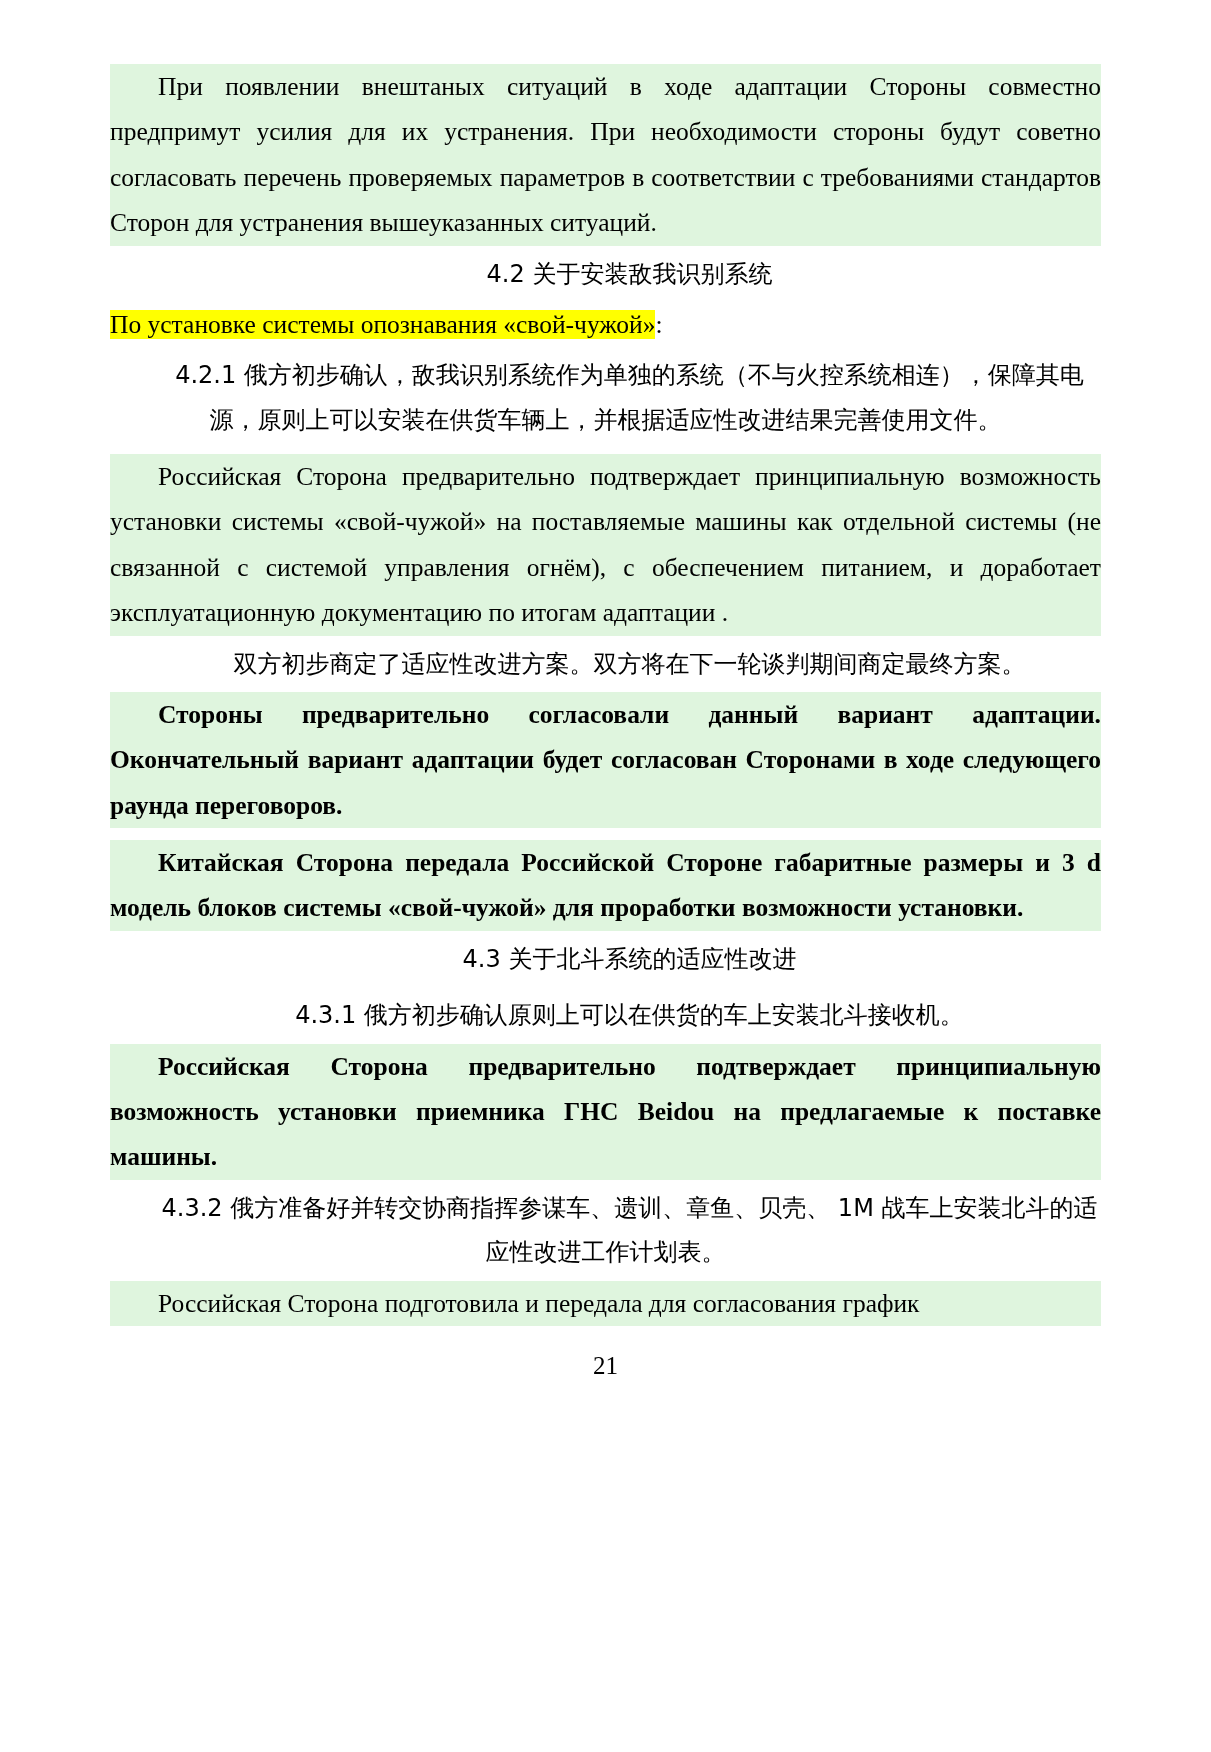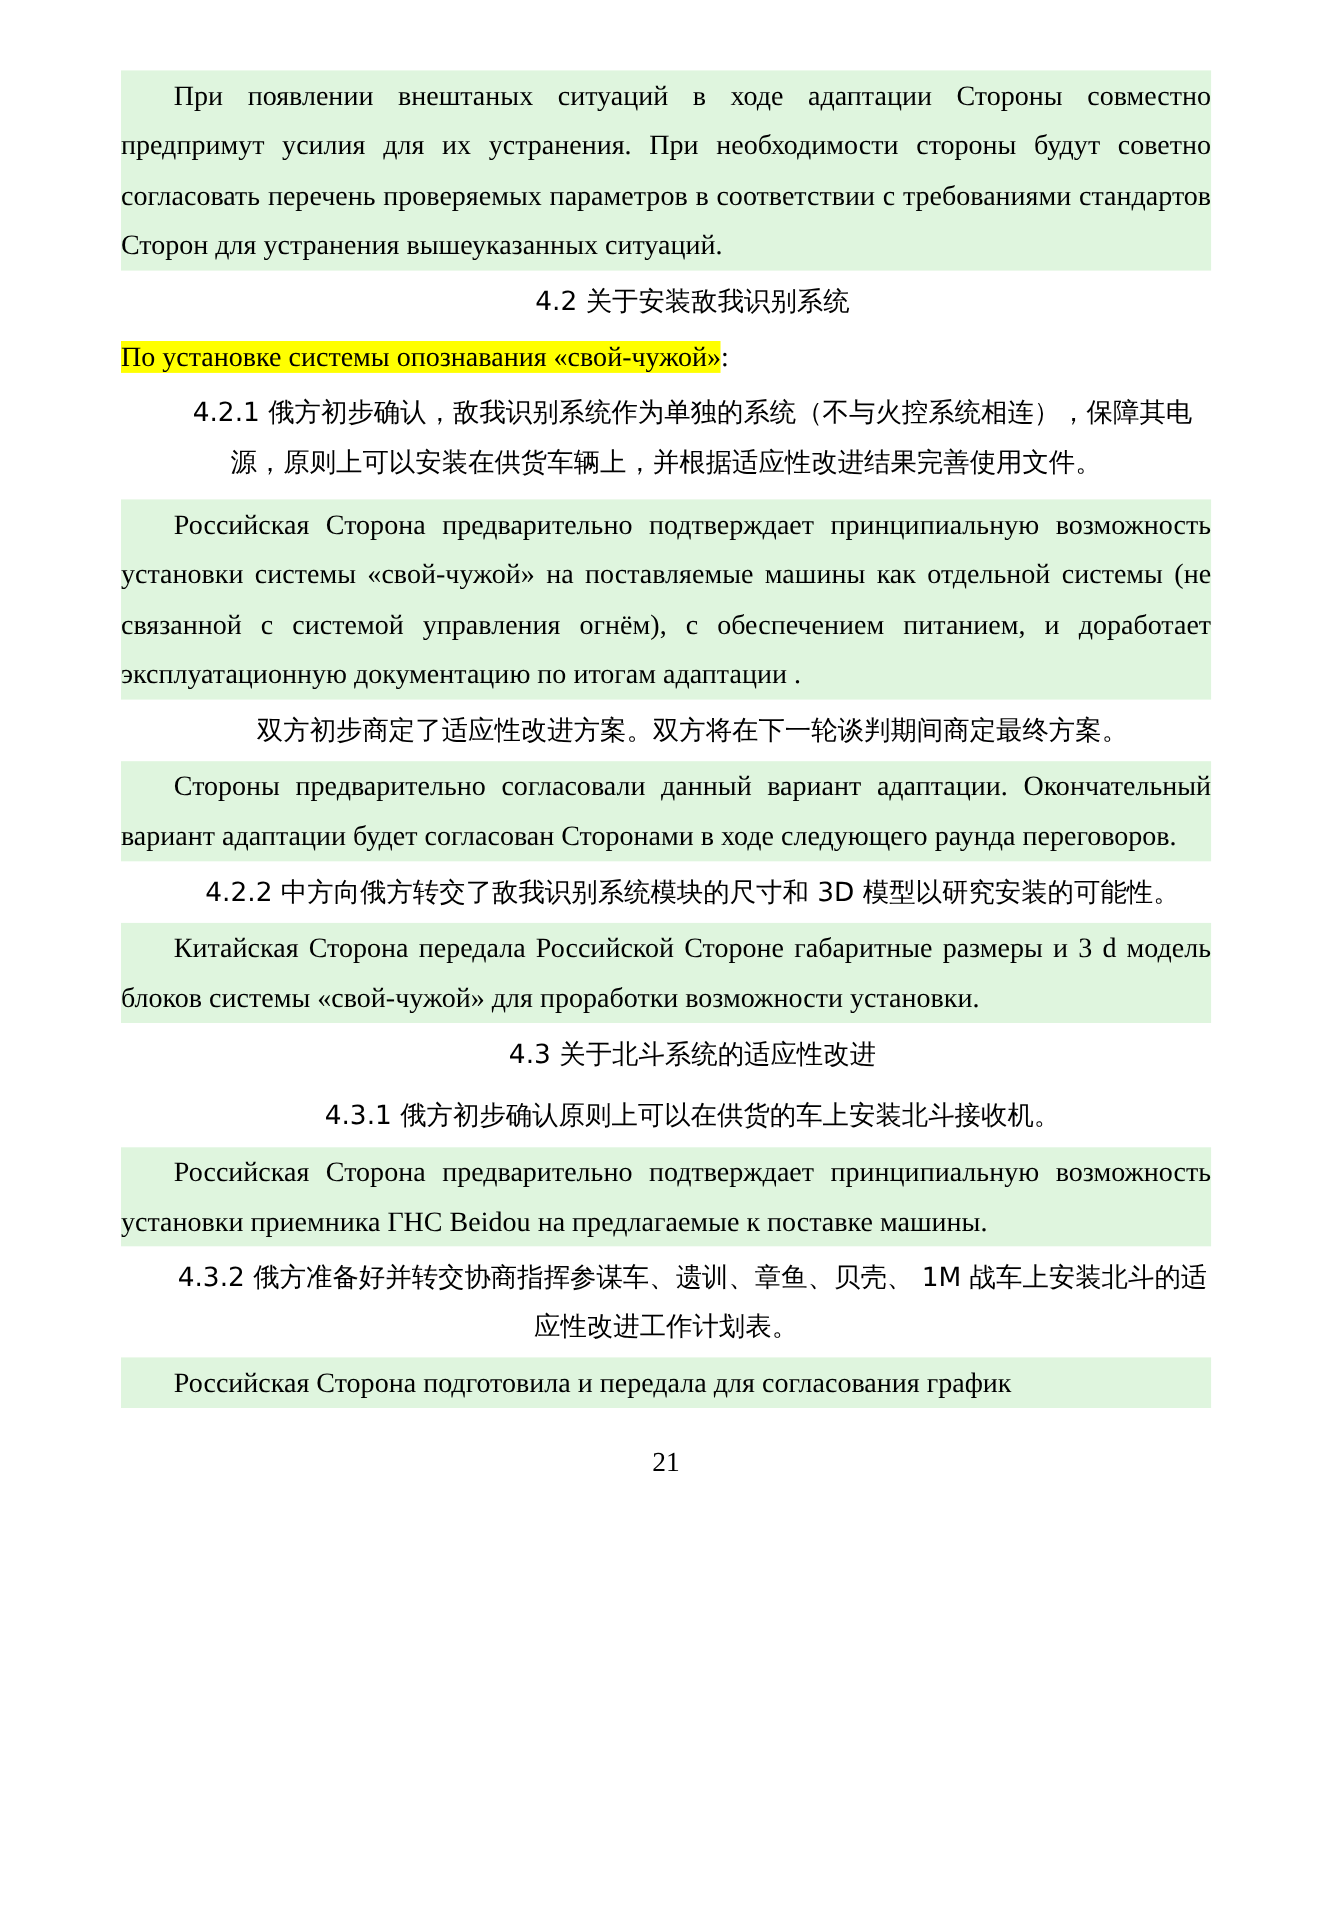--- a/index.html
+++ b/index.html
@@ -48,26 +48,26 @@
     background-color: #ffff00;
     box-decoration-break: clone;
     -webkit-box-decoration-break: clone;
   }
   .block-green {
     background-color: #dff5de;
   }
   .gap-sm { height: 6px; }
   .gap-md { height: 12px; }
   .page-number {
-    margin-top: 36px;
+    margin-top: 26px;
     text-align: center;
     font-size: 25px;
     font-family: "Liberation Serif", serif;
   }
-  .justify-last-left { text-align-last: left; }
+  .justify-last-left { text-align-last: left; font-weight: bold; }
 </style>
 </head>
 <body>
 
 <div class="page">
   <div class="doc-body">
 
     <div class="block-green">
       <p class="ru indent">При появлении внештаных ситуаций в ходе адаптации  Стороны совместно предпримут усилия для их устранения. При необходимости стороны будут советно согласовать перечень проверяемых параметров в соответствии с требованиями стандартов Сторон для  устранения вышеуказанных ситуаций.</p>
     </div>
@@ -95,21 +95,20 @@
     <p class="cn indent">双方初步商定了适应性改进方案。双方将在下一轮谈判期间商定最终方案。</p>
 
     <div class="gap-sm"></div>
 
     <div class="block-green">
       <p class="ru indent justify-last-left">Стороны предварительно согласовали данный вариант адаптации. Окончательный вариант адаптации будет согласован Сторонами в ходе следующего раунда переговоров.</p>
     </div>
 
     <div class="gap-sm"></div>
 
-    <p class="cn indent">4.2.2 中方向俄方转交了敌我识别系统模块的尺寸和 3D 模型以研究安装的可能性。</p>
 
     <div class="gap-sm"></div>
 
     <div class="block-green">
       <p class="ru indent justify-last-left">Китайская Сторона передала Российской Стороне габаритные размеры и 3 d модель блоков системы «свой-чужой» для проработки возможности установки.</p>
     </div>
 
     <div class="gap-sm"></div>
 
     <p class="cn indent">4.3 关于北斗系统的适应性改进</p>

